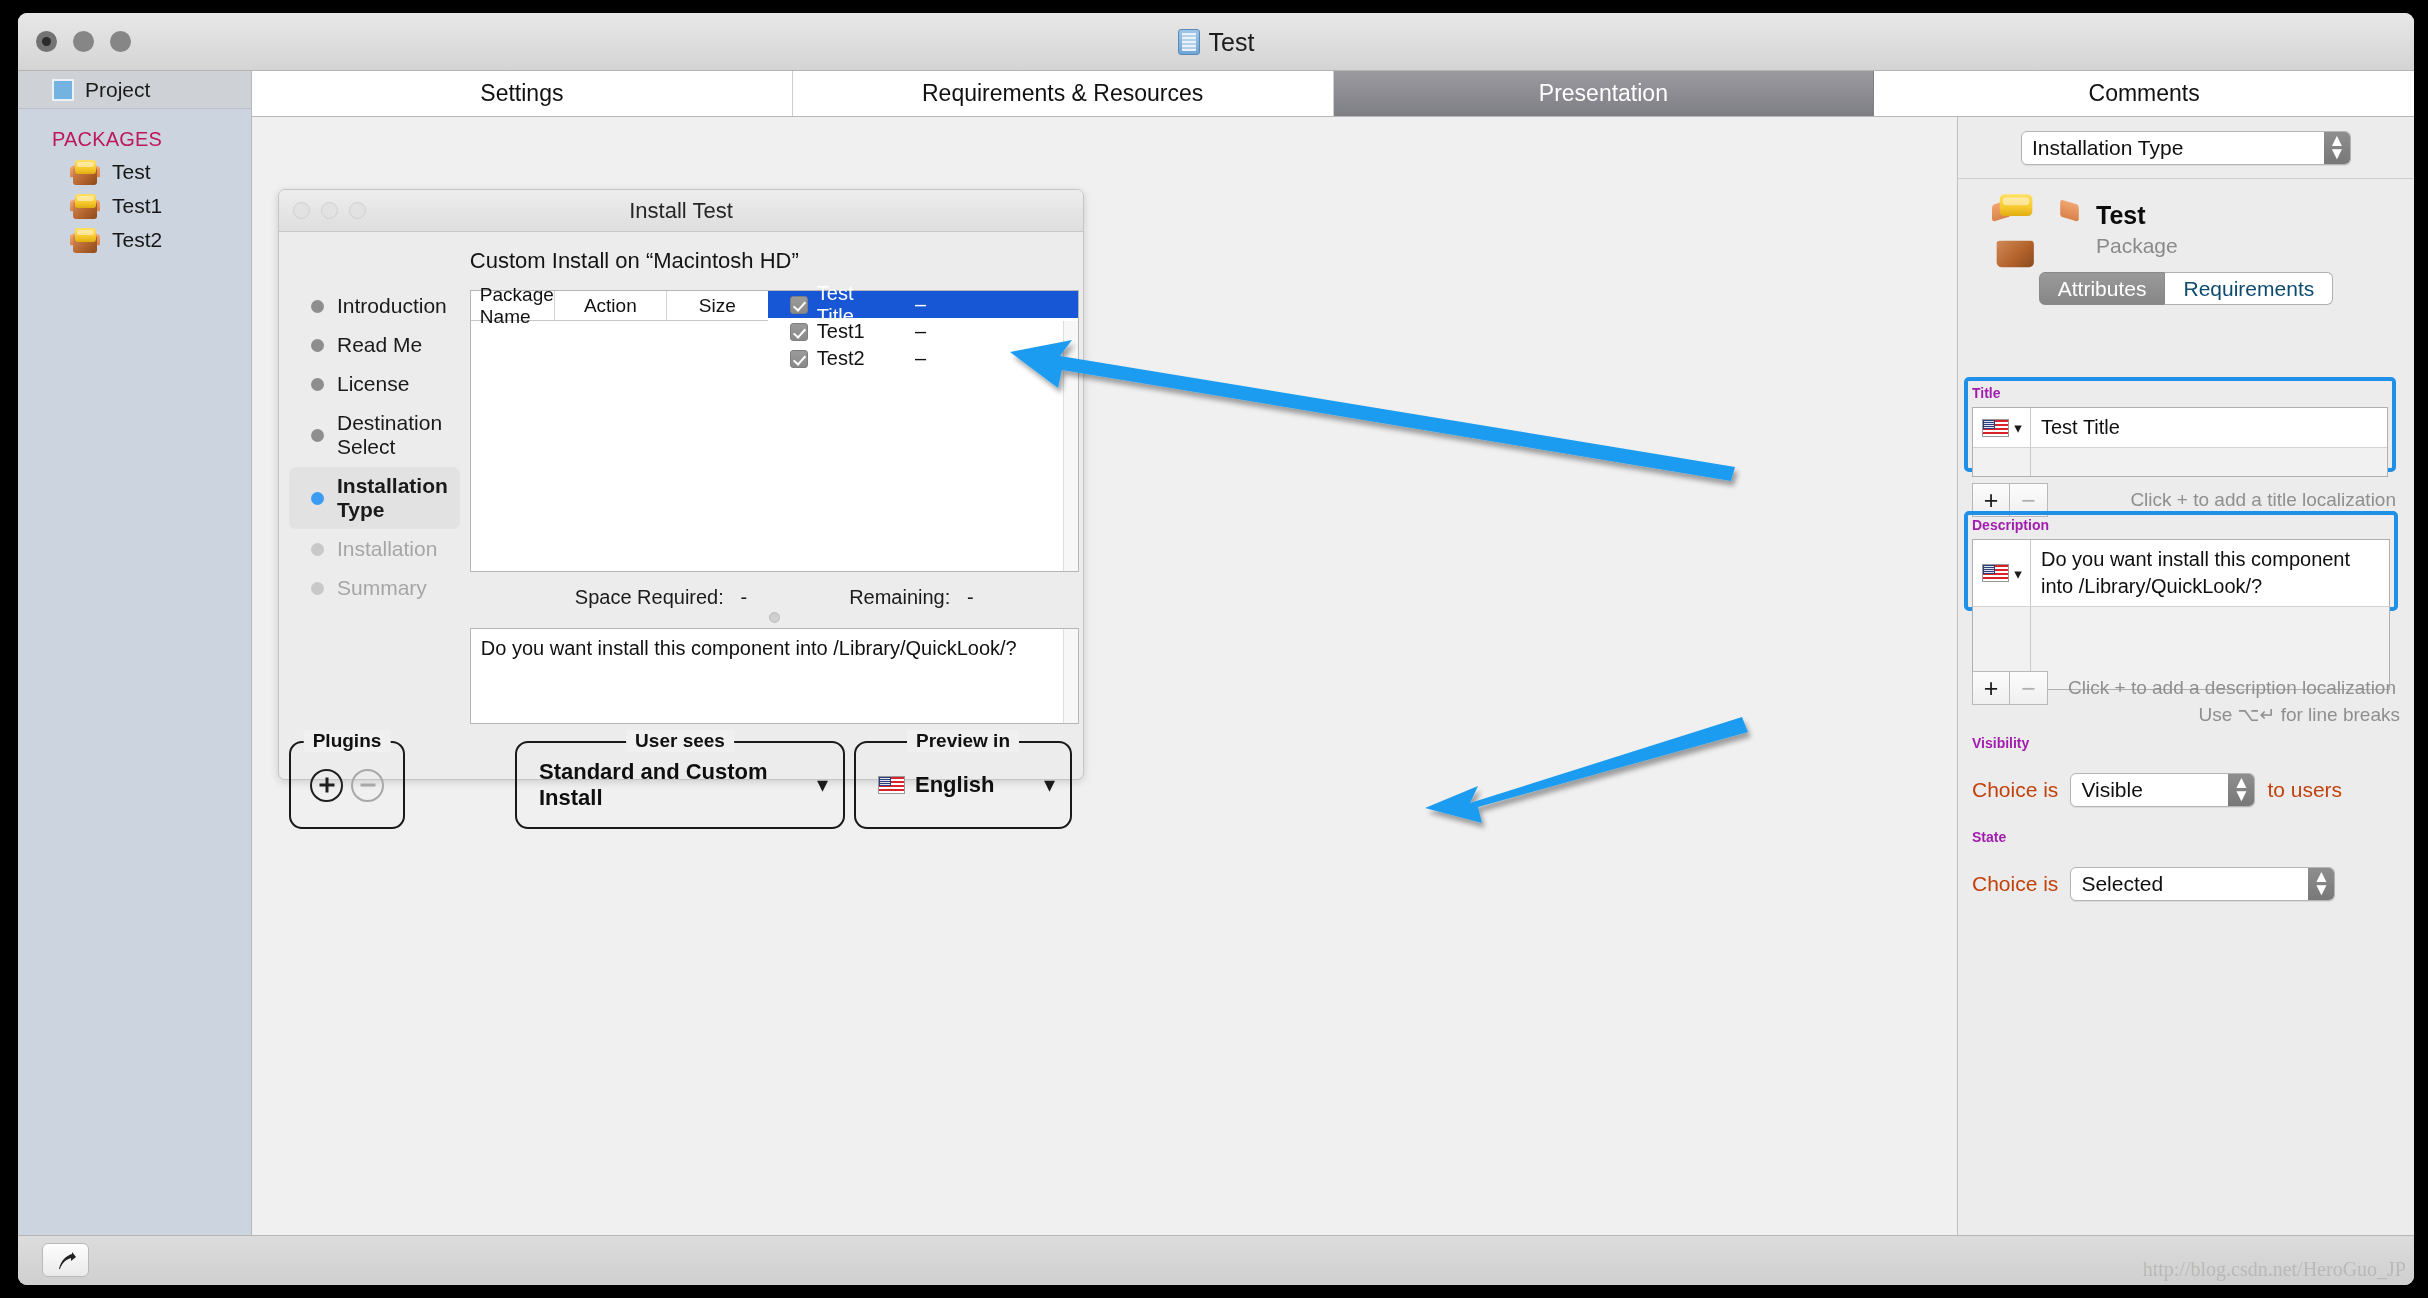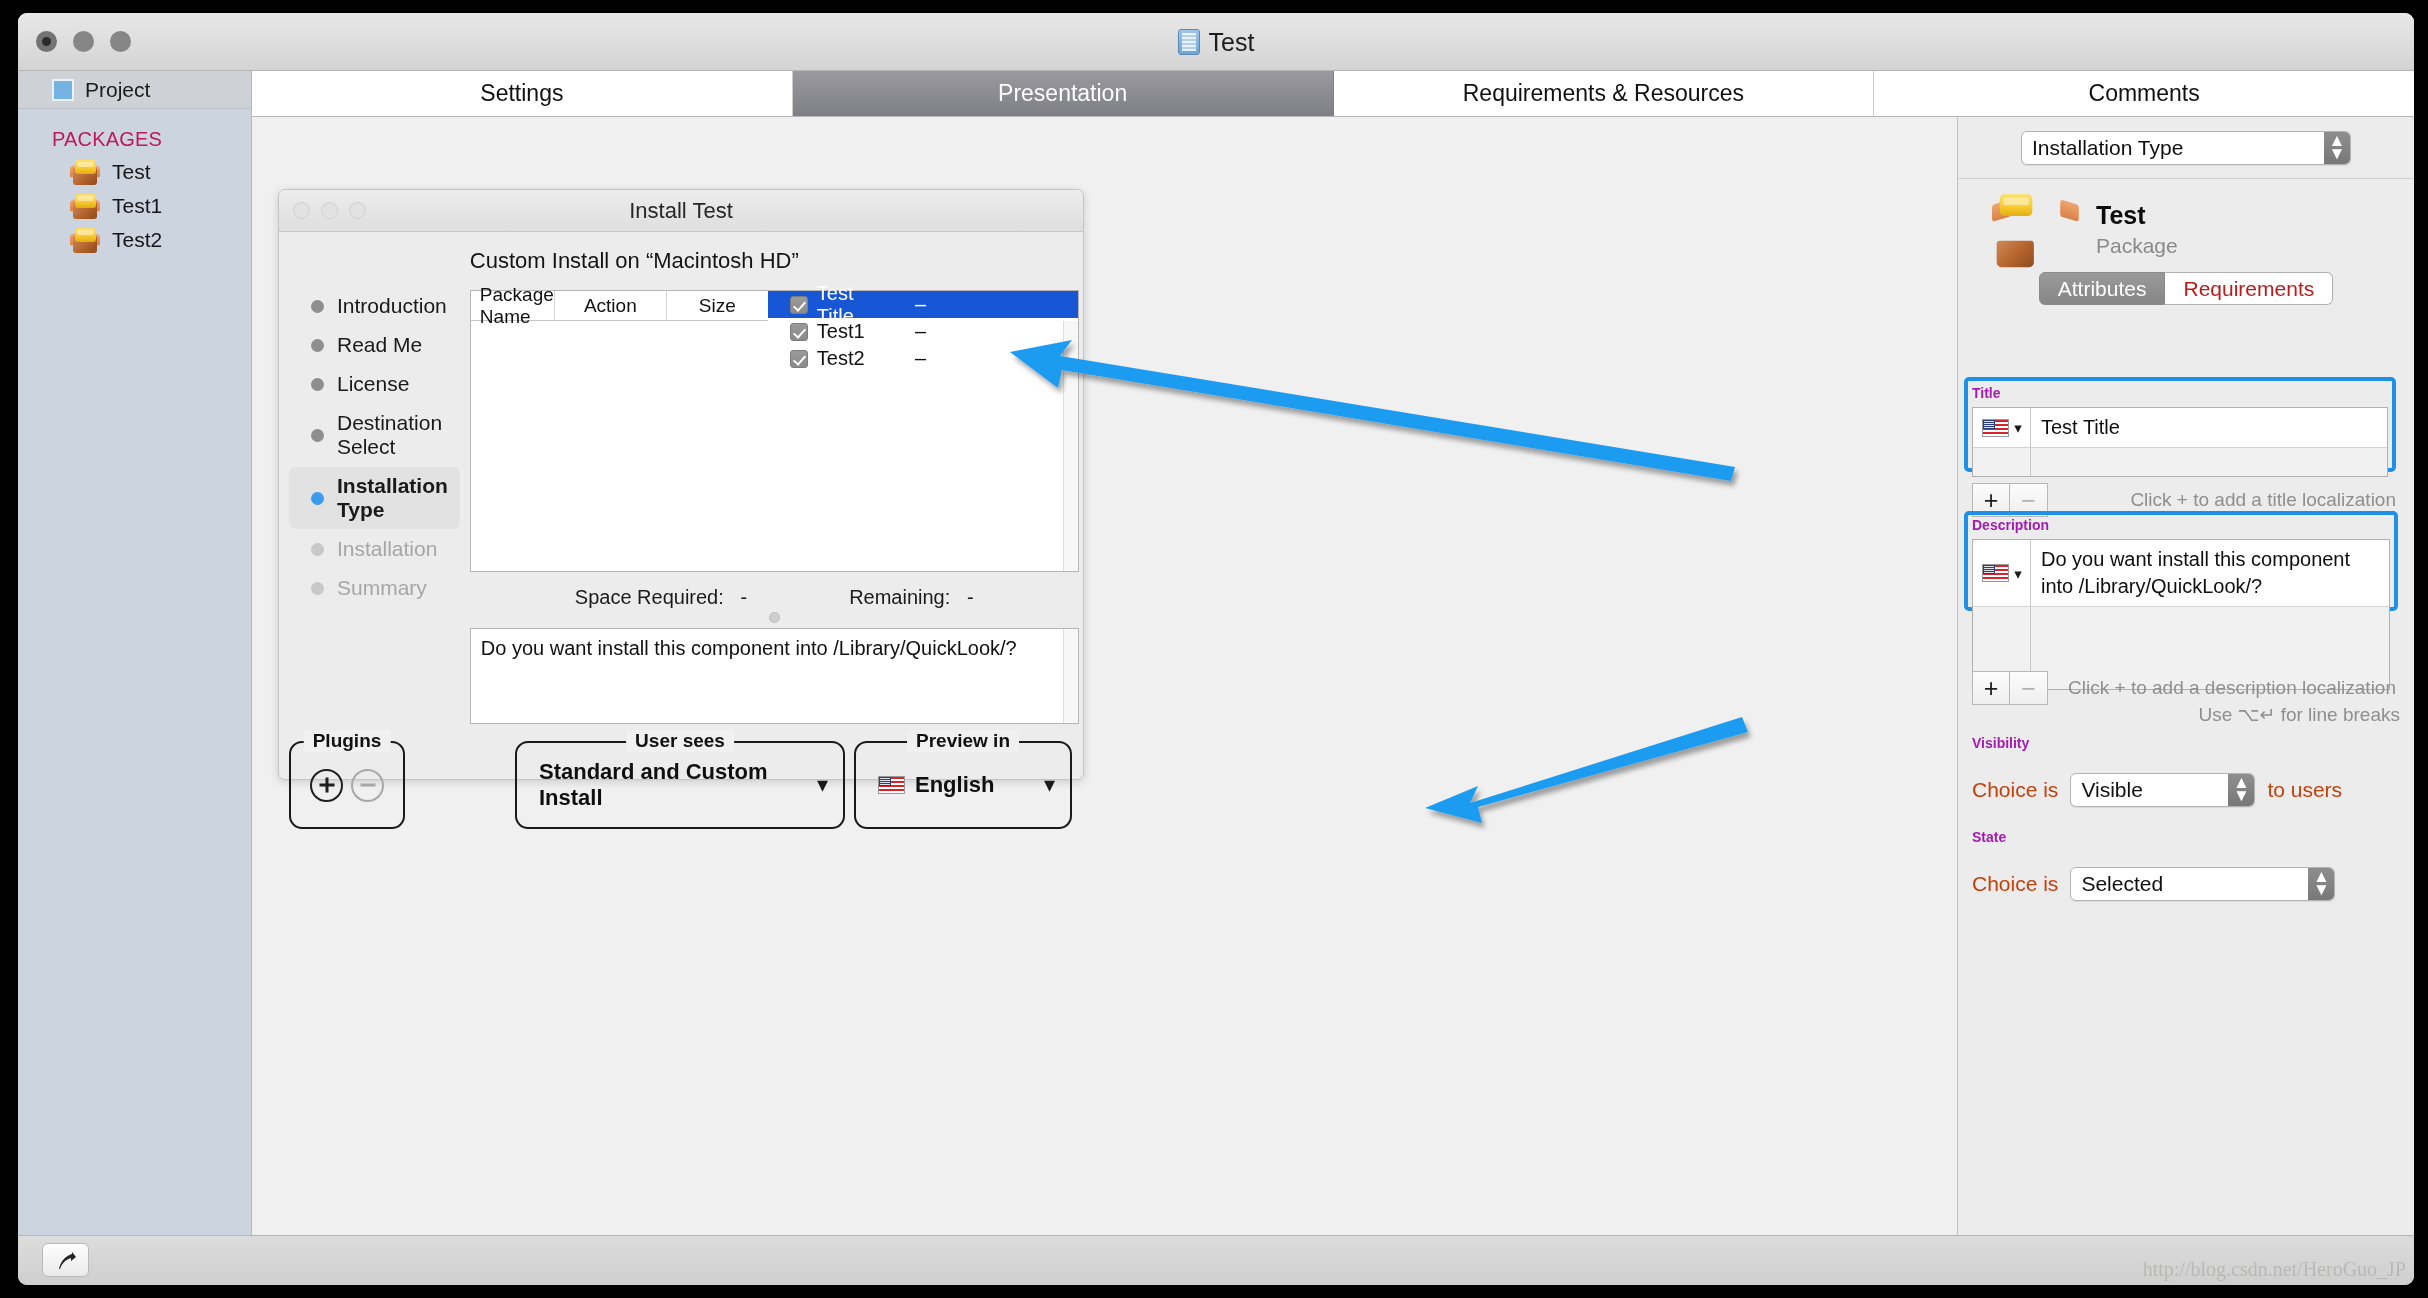--- a/index.html
+++ b/index.html
@@ -296,21 +296,21 @@
   .insp-sub { font-size: 21px; color: #8a8a8a; margin-top: 4px; }
 
   .segbar { display: flex; justify-content: center; margin-top: 14px; }
   .seg {
     height: 33px; padding: 0 18px; display: flex; align-items: center;
     font-size: 21px; border: 1px solid #b0b0b0;
   }
   .seg:first-child { border-radius: 6px 0 0 6px; }
   .seg:last-child { border-radius: 0 6px 6px 0; border-left: none; }
   .seg.on { background: linear-gradient(to bottom,#9a9a9a,#868686); color: #fff; border-color:#8a8a8a;}
-  .seg.off { background: #fff; color: #b91c1c; }
+  .seg.off { background: #fff; color: #0c4a6e; }
 
   .hl-box {
     position: absolute; border: 4px solid #1e90e8; border-radius: 5px;
   }
   .sect-title { font-size: 14px; font-weight: bold; color: #a21caf; }
   .loc-table { border: 1px solid #b0b0b0; background: #fff; display: flex; flex-direction: column; }
   .loc-row { display: flex; border-bottom: 1px solid #d3d3d3; }
   .loc-row:last-child { border-bottom: none; }
   .loc-lang {
     width: 58px; display: flex; align-items: center; justify-content: center; gap: 5px;
@@ -386,22 +386,22 @@
             <span class="gold"></span>
         </span>
         <span>Test2</span>
       </div>
     </div>
 
     <div class="content">
 
       <div class="tabbar">
         <div class="tab">Settings</div>
+        <div class="tab">Requirements &amp; Resources</div>
         <div class="tab active">Presentation</div>
-        <div class="tab">Requirements &amp; Resources</div>
         <div class="tab">Comments</div>
       </div>
 
       <div class="preview-area">
 
         <div class="installer">
           <div class="inst-title">
             <span class="inst-traffic">
               <span class="itl"></span>
               <span class="itl"></span>

